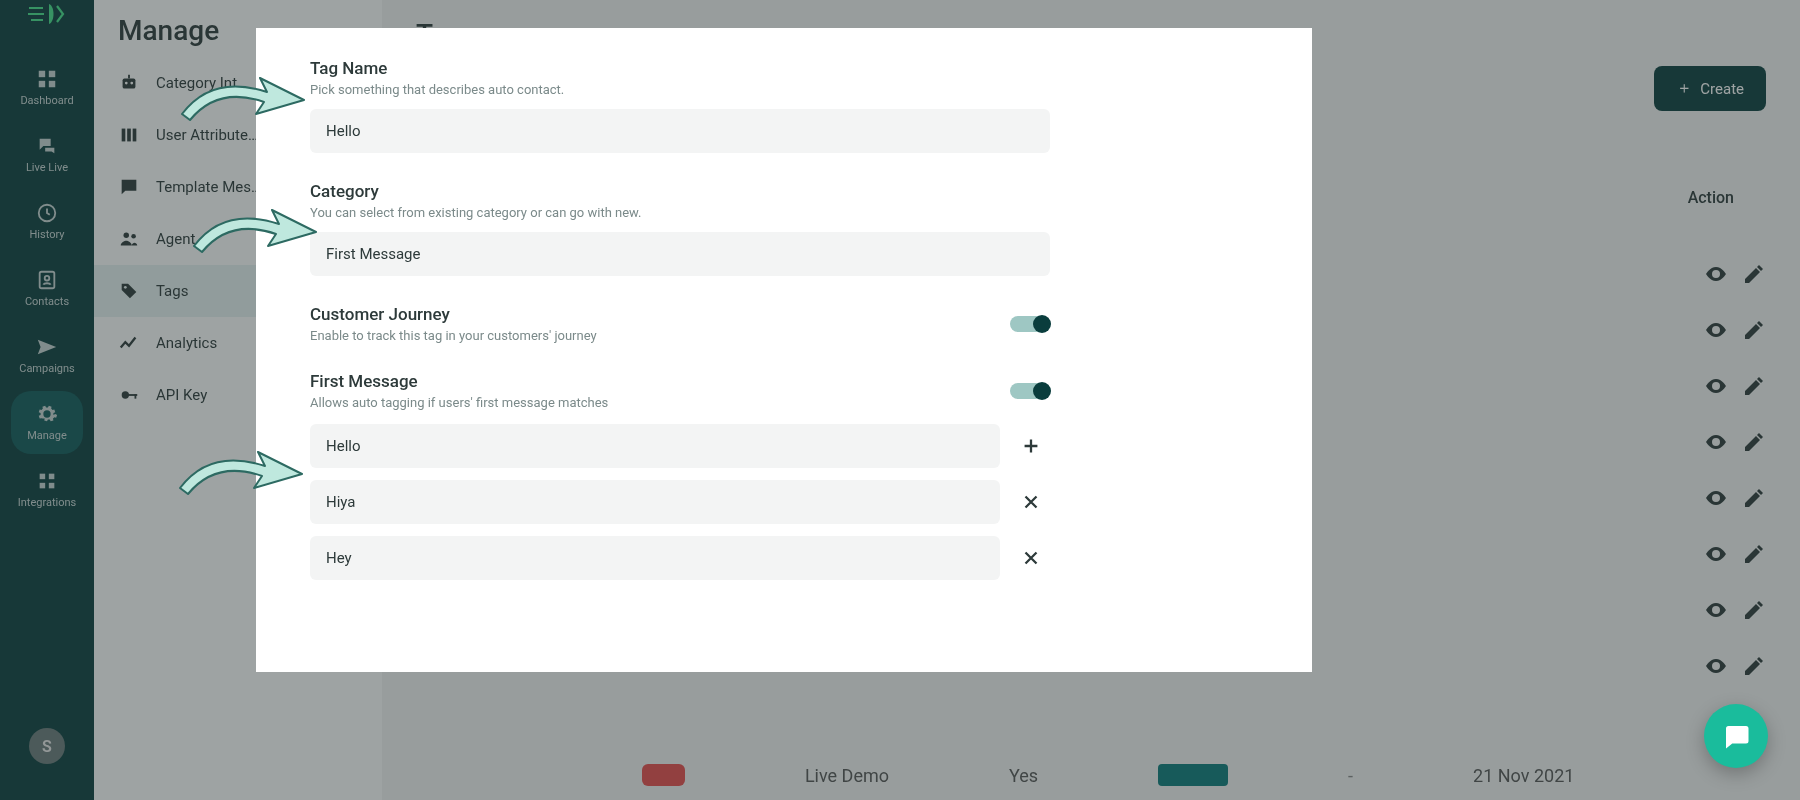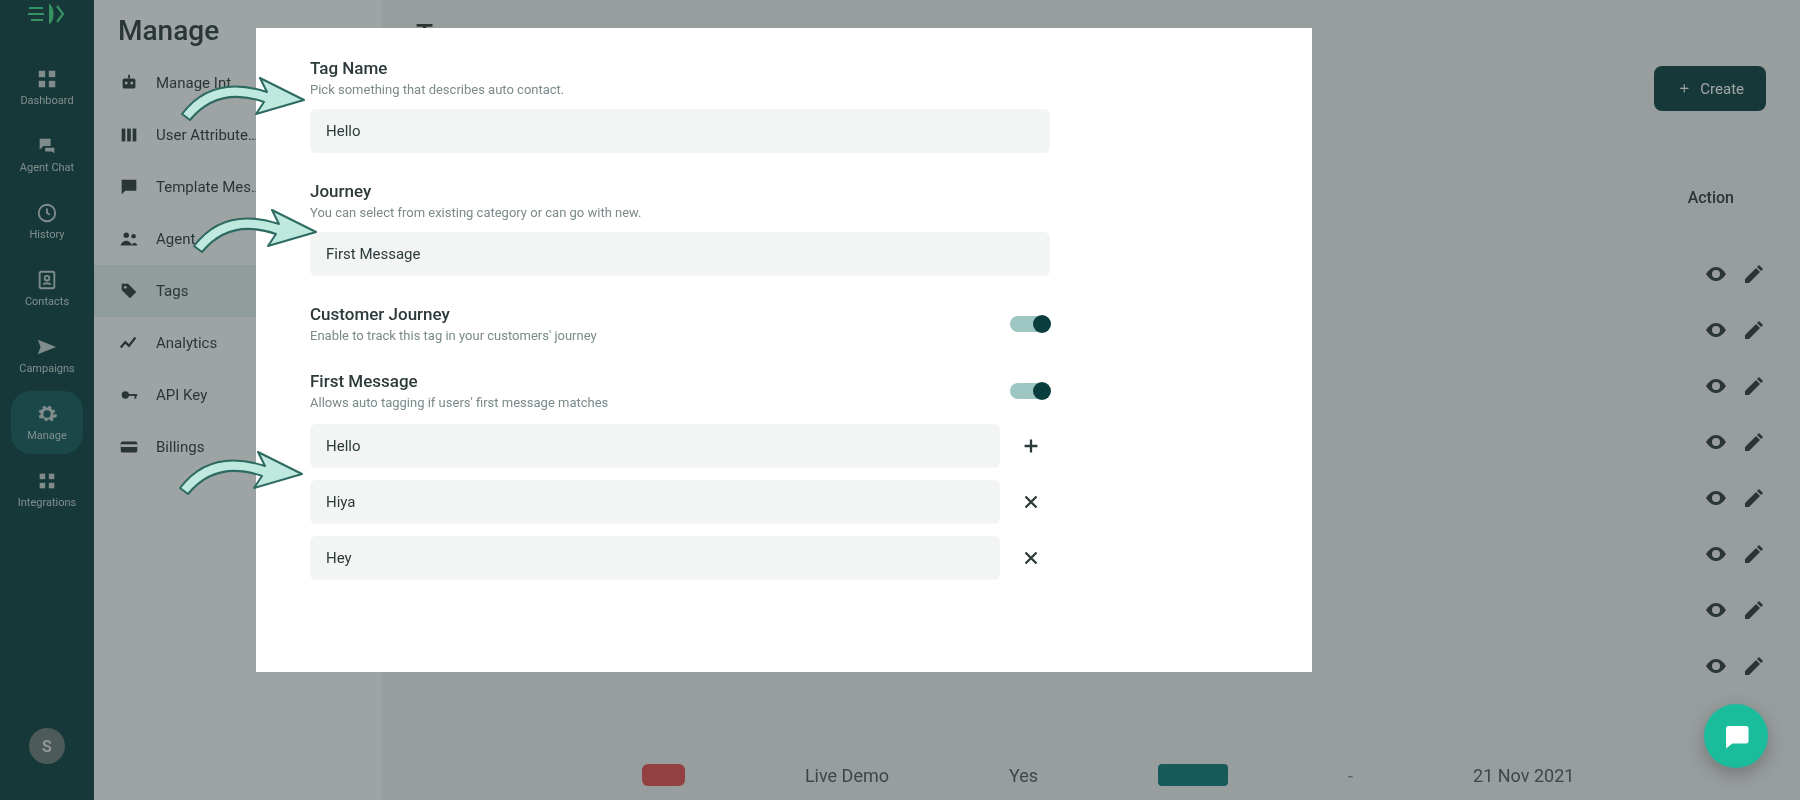--- a/index.html
+++ b/index.html
@@ -90,21 +90,21 @@
           </svg>
         </span>
       <span class="lbl">Dashboard</span>
     </div>
     <div class="nav-item">
       <span class="ico">
           <svg viewBox="0 0 24 24" fill="currentColor">
             <path d="M4 4h12v8H8l-4 4V4zm6 10h10v6l-3-2h-7v-4z"></path>
           </svg>
         </span>
-      <span class="lbl">Agent Chat</span>
+      <span class="lbl">Live Live</span>
     </div>
     <div class="nav-item">
       <span class="ico">
           <svg viewBox="0 0 24 24" fill="none" stroke="currentColor" stroke-width="2">
             <circle cx="12" cy="12" r="9"></circle>
             <path d="M12 7v5l3 2"></path>
           </svg>
         </span>
       <span class="lbl">History</span>
     </div>
@@ -152,21 +152,21 @@
     <h1>Manage</h1>
     <div class="sb-item">
       <span class="sb-ico">
           <svg viewBox="0 0 24 24" fill="currentColor">
             <rect x="5" y="7" width="14" height="11" rx="2"></rect>
             <circle cx="9" cy="12" r="1.5" fill="#fff"></circle>
             <circle cx="15" cy="12" r="1.5" fill="#fff"></circle>
             <rect x="11" y="3" width="2" height="4"></rect>
           </svg>
         </span>
-      <span class="sb-lbl">Manage Int…</span>
+      <span class="sb-lbl">Category Int…</span>
     </div>
     <div class="sb-item">
       <span class="sb-ico">
           <svg viewBox="0 0 24 24" fill="currentColor">
             <rect x="4" y="5" width="4" height="14"></rect>
             <rect x="10" y="5" width="4" height="14"></rect>
             <rect x="16" y="5" width="4" height="14"></rect>
           </svg>
         </span>
       <span class="sb-lbl">User Attribute…</span>
@@ -208,29 +208,20 @@
     </div>
     <div class="sb-item">
       <span class="sb-ico">
           <svg viewBox="0 0 24 24" fill="currentColor">
             <circle cx="8" cy="12" r="4"></circle>
             <rect x="11" y="11" width="10" height="2"></rect>
             <rect x="18" y="11" width="2" height="5"></rect>
           </svg>
         </span>
       <span class="sb-lbl">API Key</span>
-    </div>
-    <div class="sb-item">
-      <span class="sb-ico">
-          <svg viewBox="0 0 24 24" fill="currentColor">
-            <rect x="3" y="6" width="18" height="12" rx="2"></rect>
-            <rect x="3" y="9" width="18" height="3" fill="#fff"></rect>
-          </svg>
-        </span>
-      <span class="sb-lbl">Billings</span>
     </div>
   </div>
 
   <div class="content">
     <div class="page-title">Tags</div>
     <button class="create-btn">
       <span class="plus-ico">＋</span>
       <span>Create</span>
     </button>
     <div class="action-header">Action</div>
@@ -343,21 +334,21 @@
   </div>
 
   <div class="overlay"></div>
   <div class="modal">
     <div class="section">
       <div class="sec-title">Tag Name</div>
       <div class="sec-desc">Pick something that describes auto contact.</div>
       <input class="text-input" value="Hello" style="">
     </div>
     <div class="section">
-      <div class="sec-title">Journey</div>
+      <div class="sec-title">Category</div>
       <div class="sec-desc">You can select from existing category or can go with new.</div>
       <input class="text-input" value="First Message" style="">
     </div>
     <div class="section">
       <div class="toggle-row">
         <div>
           <div class="sec-title">Customer Journey</div>
           <div class="sec-desc" style="margin-bottom:0">Enable to track this tag in your customers' journey</div>
         </div>
         <div class="toggle">

